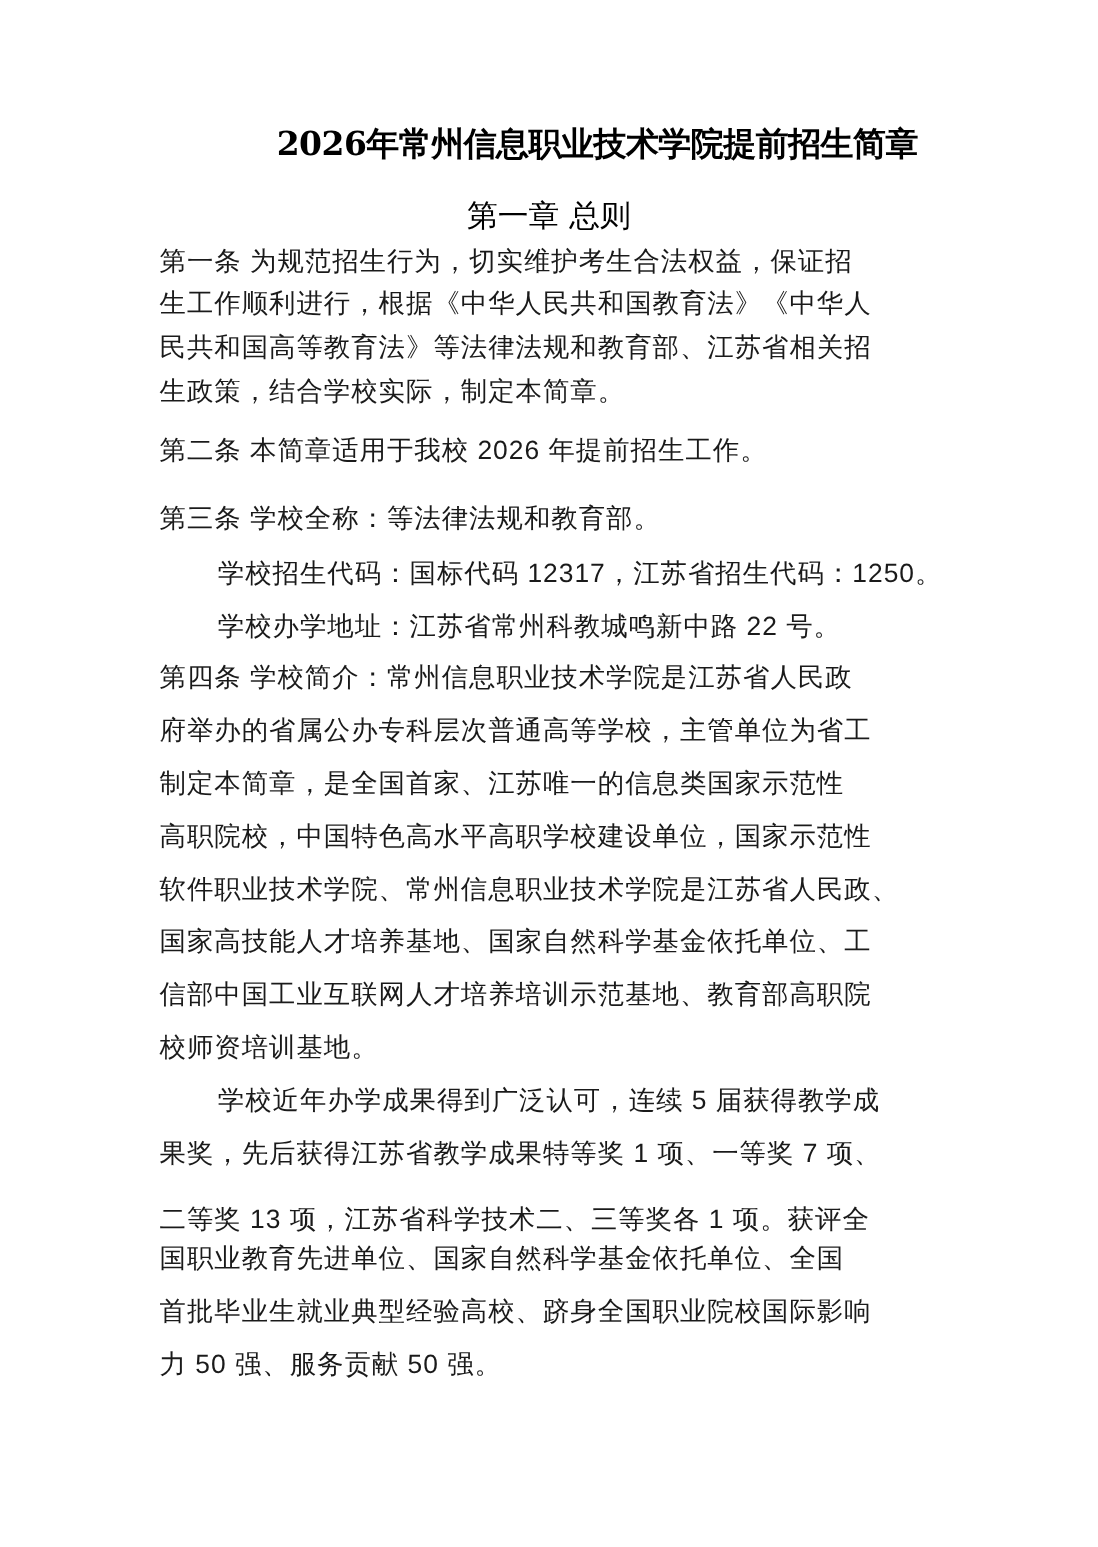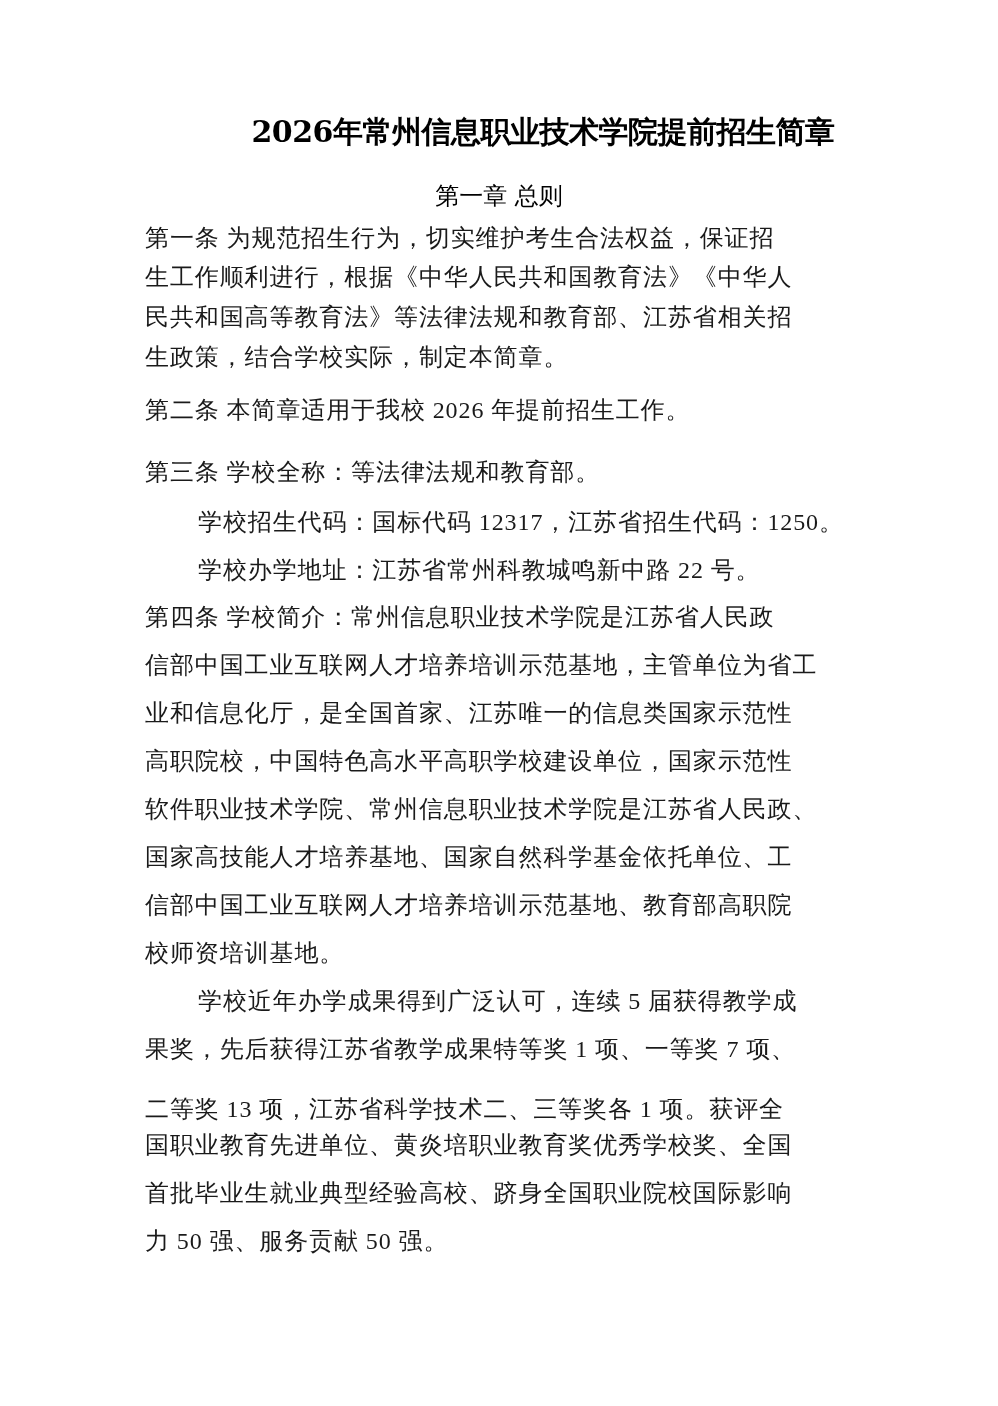--- a/index.html
+++ b/index.html
@@ -37,29 +37,29 @@
       white-space: nowrap;
       padding-left: 44px;
     }
     .chapter {
       position: absolute;
       left: 0;
       width: 998px;
       top: 176px;
       text-align: center;
       font-family: "DejaVu Sans", "Liberation Sans", sans-serif;
-      font-size: 24px;
+      font-size: 28px;
       line-height: 40px;
       color: #000000;
       white-space: nowrap;
     }
     .line {
       position: absolute;
       left: 145px;
-      font-family: Liberation Serif, serif;
+      font-family: Liberation Sans, sans-serif;
       font-size: 24px;
       line-height: 34px;
       letter-spacing: 0.9px;
       color: #1a1a1a;
       white-space: nowrap;
     }
     .indent {
       left: 198px;
     }
   </style>
@@ -82,30 +82,30 @@
   </div>
 
   <div>
     <div class="line" style="top:455px">第三条 学校全称：等法律法规和教育部。</div>
     <div class="line indent" style="top:505px">学校招生代码：国标代码 12317，江苏省招生代码：1250。</div>
     <div class="line indent" style="top:553px">学校办学地址：江苏省常州科教城鸣新中路 22 号。</div>
   </div>
 
   <div>
     <div class="line" style="top:600px">第四条 学校简介：常州信息职业技术学院是江苏省人民政</div>
-    <div class="line" style="top:648px">信部中国工业互联网人才培养培训示范基地，主管单位为省工</div>
-    <div class="line" style="top:696px">业和信息化厅，是全国首家、江苏唯一的信息类国家示范性</div>
+    <div class="line" style="top:648px">府举办的省属公办专科层次普通高等学校，主管单位为省工</div>
+    <div class="line" style="top:696px">制定本简章，是全国首家、江苏唯一的信息类国家示范性</div>
     <div class="line" style="top:744px">高职院校，中国特色高水平高职学校建设单位，国家示范性</div>
     <div class="line" style="top:792px">软件职业技术学院、常州信息职业技术学院是江苏省人民政、</div>
     <div class="line" style="top:840px">国家高技能人才培养基地、国家自然科学基金依托单位、工</div>
     <div class="line" style="top:888px">信部中国工业互联网人才培养培训示范基地、教育部高职院</div>
     <div class="line" style="top:936px">校师资培训基地。</div>
   </div>
 
   <div>
     <div class="line indent" style="top:984px">学校近年办学成果得到广泛认可，连续 5 届获得教学成</div>
     <div class="line" style="top:1032px">果奖，先后获得江苏省教学成果特等奖 1 项、一等奖 7 项、</div>
     <div class="line" style="top:1092px">二等奖 13 项，江苏省科学技术二、三等奖各 1 项。获评全</div>
-    <div class="line" style="top:1128px">国职业教育先进单位、黄炎培职业教育奖优秀学校奖、全国</div>
+    <div class="line" style="top:1128px">国职业教育先进单位、国家自然科学基金依托单位、全国</div>
     <div class="line" style="top:1176px">首批毕业生就业典型经验高校、跻身全国职业院校国际影响</div>
     <div class="line" style="top:1224px">力 50 强、服务贡献 50 强。</div>
   </div>
 </div>
 
 </body></html>

